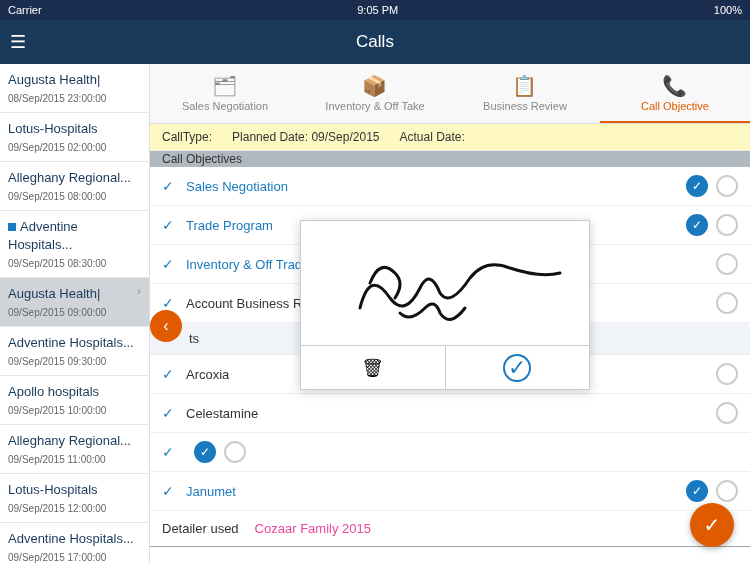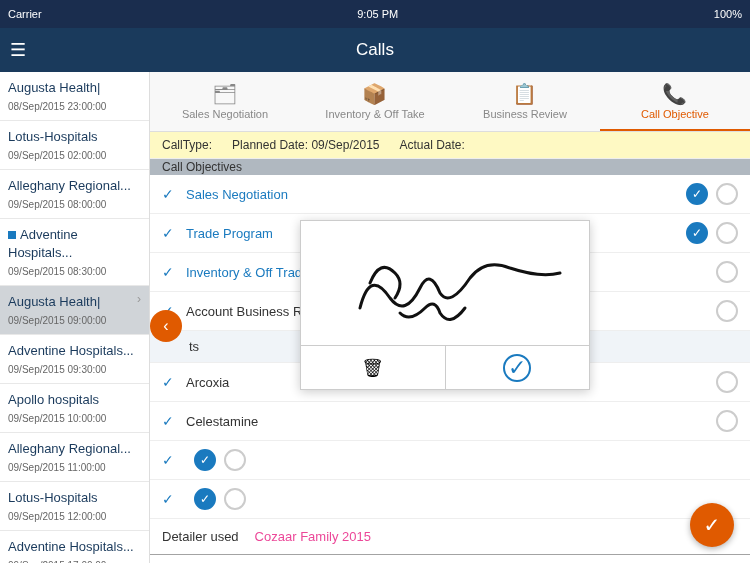--- a/index.html
+++ b/index.html
@@ -7,21 +7,21 @@
 
     
     .status-bar {
       background: #1a2d4e;
       color: white;
       font-size: 11px;
       display: flex;
       justify-content: space-between;
       align-items: center;
       padding: 2px 8px;
-      height: 28px;
+      height: 20px;
     }
 
     
     .nav-bar {
       background: #1a3a5c;
       color: white;
       text-align: center;
       padding: 8px;
       font-size: 17px;
       font-weight: 500;
@@ -404,20 +404,21 @@
       </div>
 
       <div class="obj-row">
         <span class="check-icon blue">✓</span>
         <div class="circle-check">✓</div>
         <div class="circle-empty"></div>
       </div>
 
       <div class="obj-row">
         <span class="check-icon blue">✓</span>
+        <span class="obj-name">Janumet</span>
         <div class="circle-check">✓</div>
         <div class="circle-empty"></div>
       </div>
 
       <div class="detailer-row">
         <span class="detailer-label">Detailer used</span>
         <span class="detailer-value">Cozaar Family 2015</span>
       </div>
 
     </div>

